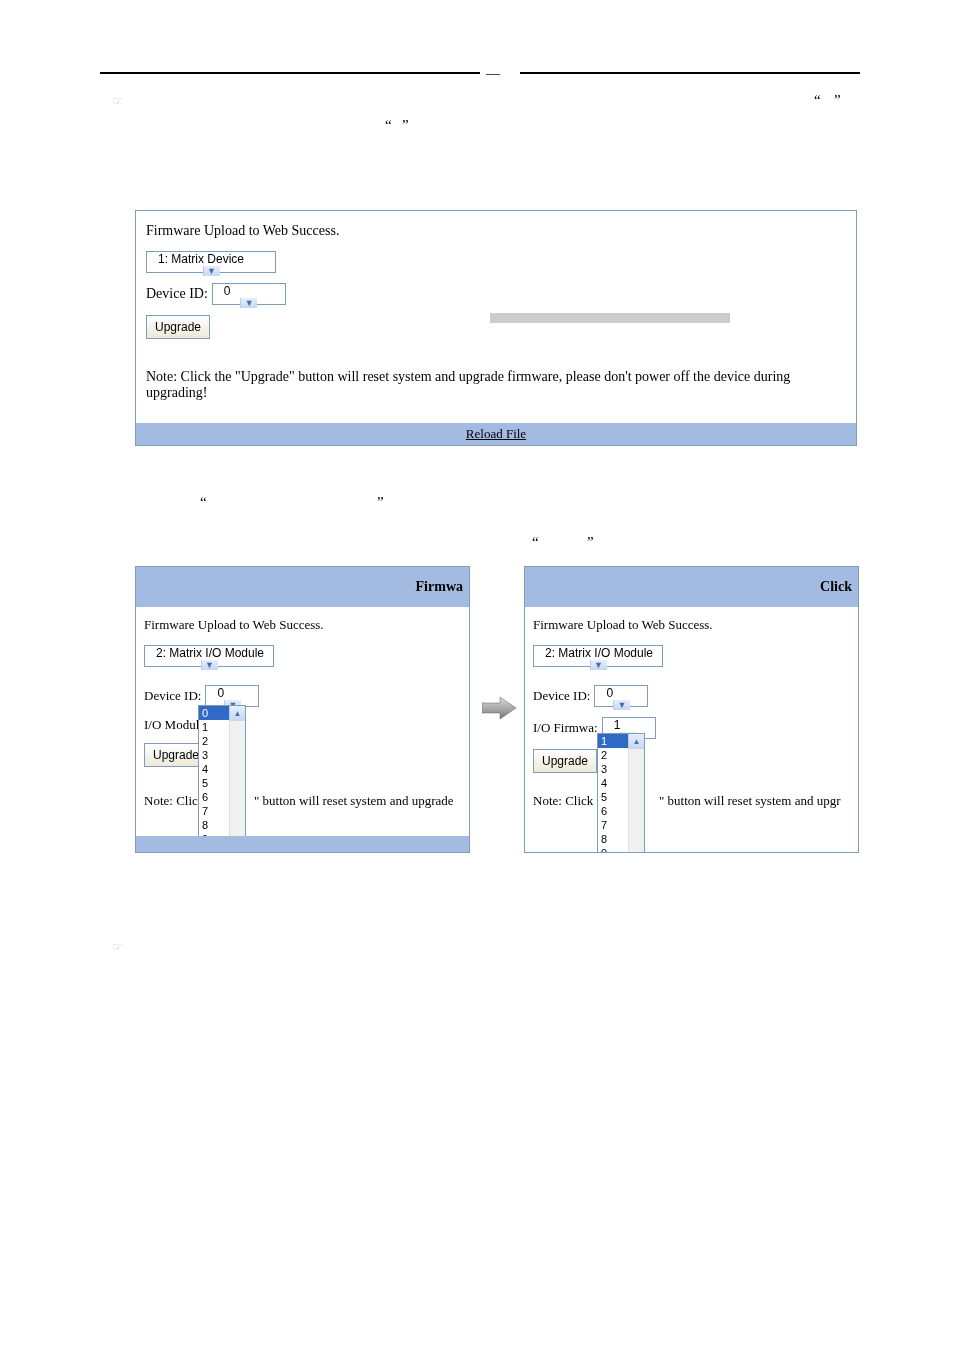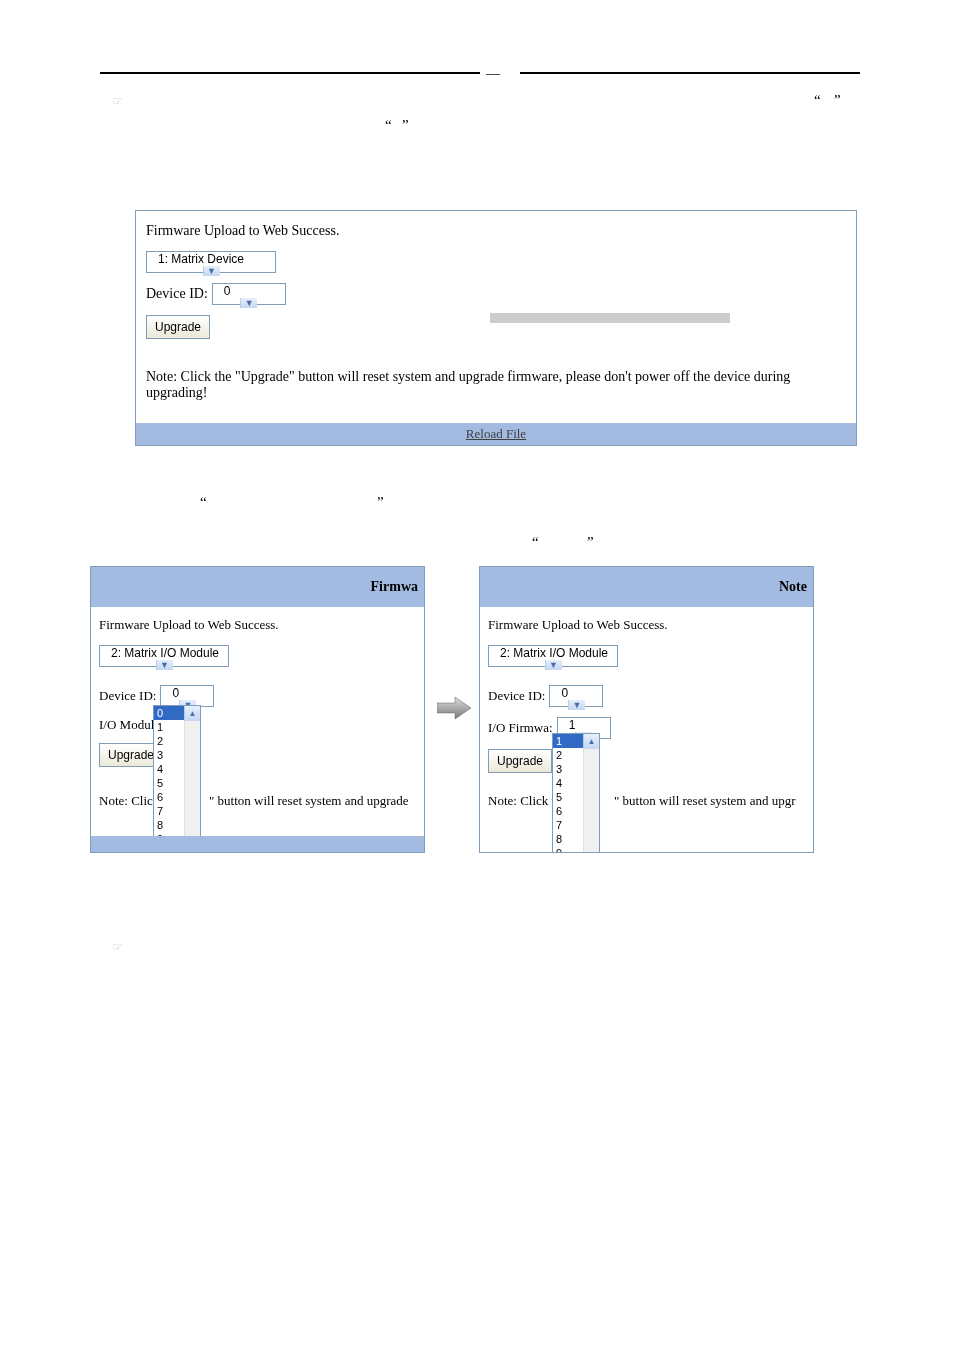--- a/index.html
+++ b/index.html
@@ -121,21 +121,21 @@
     margin-bottom: 4px;
   }
   .reload-bar {
     background: #a4bbe1;
     height: 22px;
     display: flex;
     align-items: center;
     justify-content: center;
   }
   .reload-bar a {
-    color: #404040;
+    color: #000000;
     text-decoration: underline;
     font-family: "Times New Roman", serif;
     font-size: 13px;
   }
   .progress {
     position: absolute;
     top: 313px;
     left: 490px;
     width: 240px;
     height: 10px;
@@ -148,20 +148,21 @@
     margin-top: 30px;
     height: 80px;
     position: relative;
   }
 
   
   .dual {
     display: flex;
     gap: 12px;
     margin-top: 10px;
+    margin-left: 45px;
   }
   .panel-sm {
     width: 333px;
     border: 1px solid #7f9db9;
     background: #fff;
     position: relative;
     overflow: hidden;
   }
   .panel-sm .title-bar2 {
     background: #a4bbe1;
@@ -358,21 +359,21 @@
             <stop offset="0" stop-color="#dcdcdc"></stop>
             <stop offset="1" stop-color="#7a7a7a"></stop>
           </linearGradient>
         </defs>
         <polygon points="0,8 18,8 18,2 34,13 18,24 18,18 0,18" fill="url(#g1)" stroke="#606060" stroke-width="0.5"></polygon>
       </svg>
     </div>
 
     <div class="panel-sm">
       <div class="title-bar2">
-          <span>Note</span>
+          <span>Click</span>
         </div>
       <div class="body2">
         <div class="status-line" style="font-size:13px;">Firmware Upload to Web Success.</div>
         <div class="row">
           <div class="select-box" style="width:128px;">
             <span class="sel-val" style="width:106px">2: Matrix I/O Module</span>
             <span class="sel-btn">▼</span>
           </div>
         </div>
         <div style="height:8px"></div>

